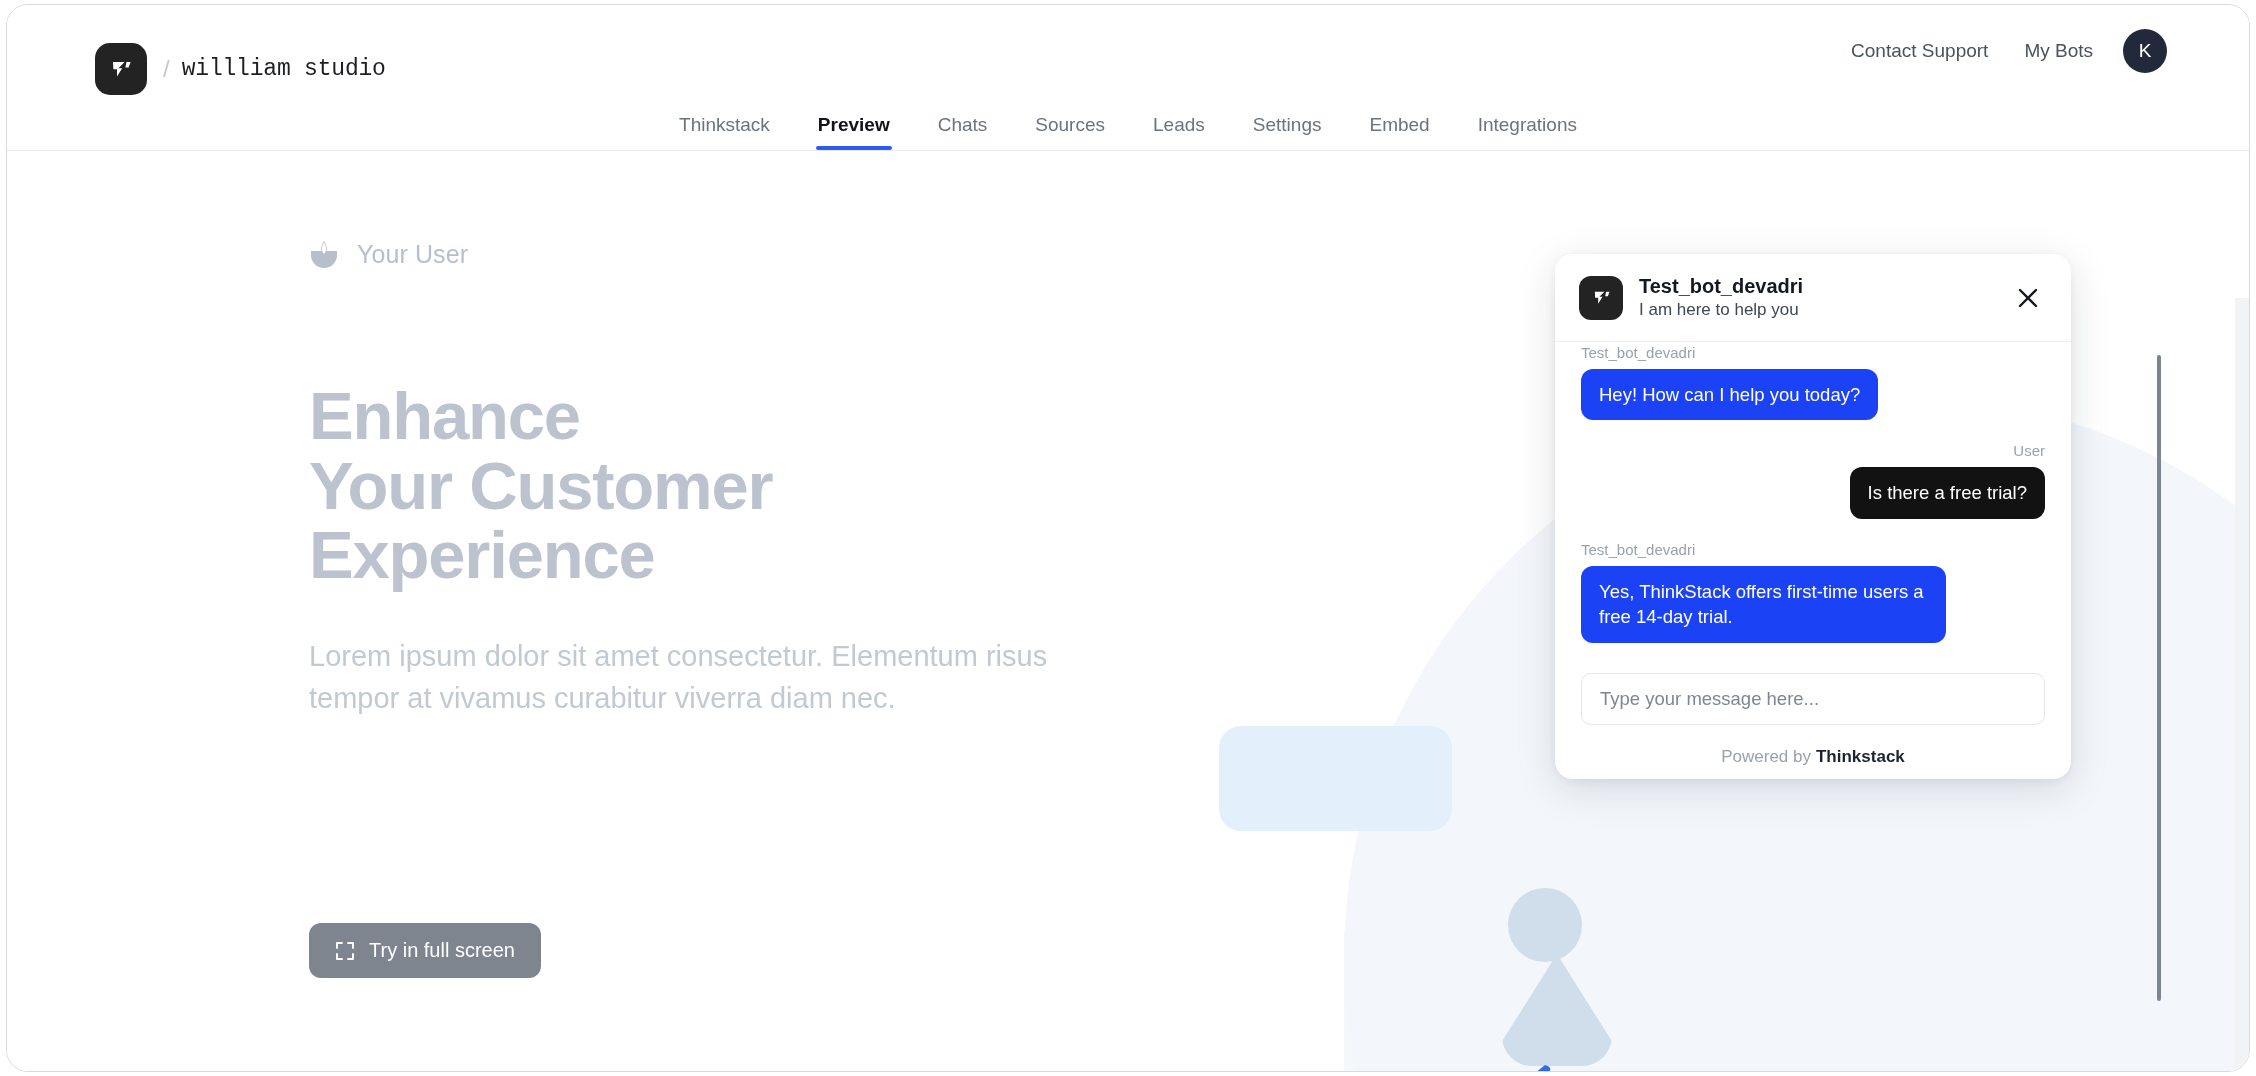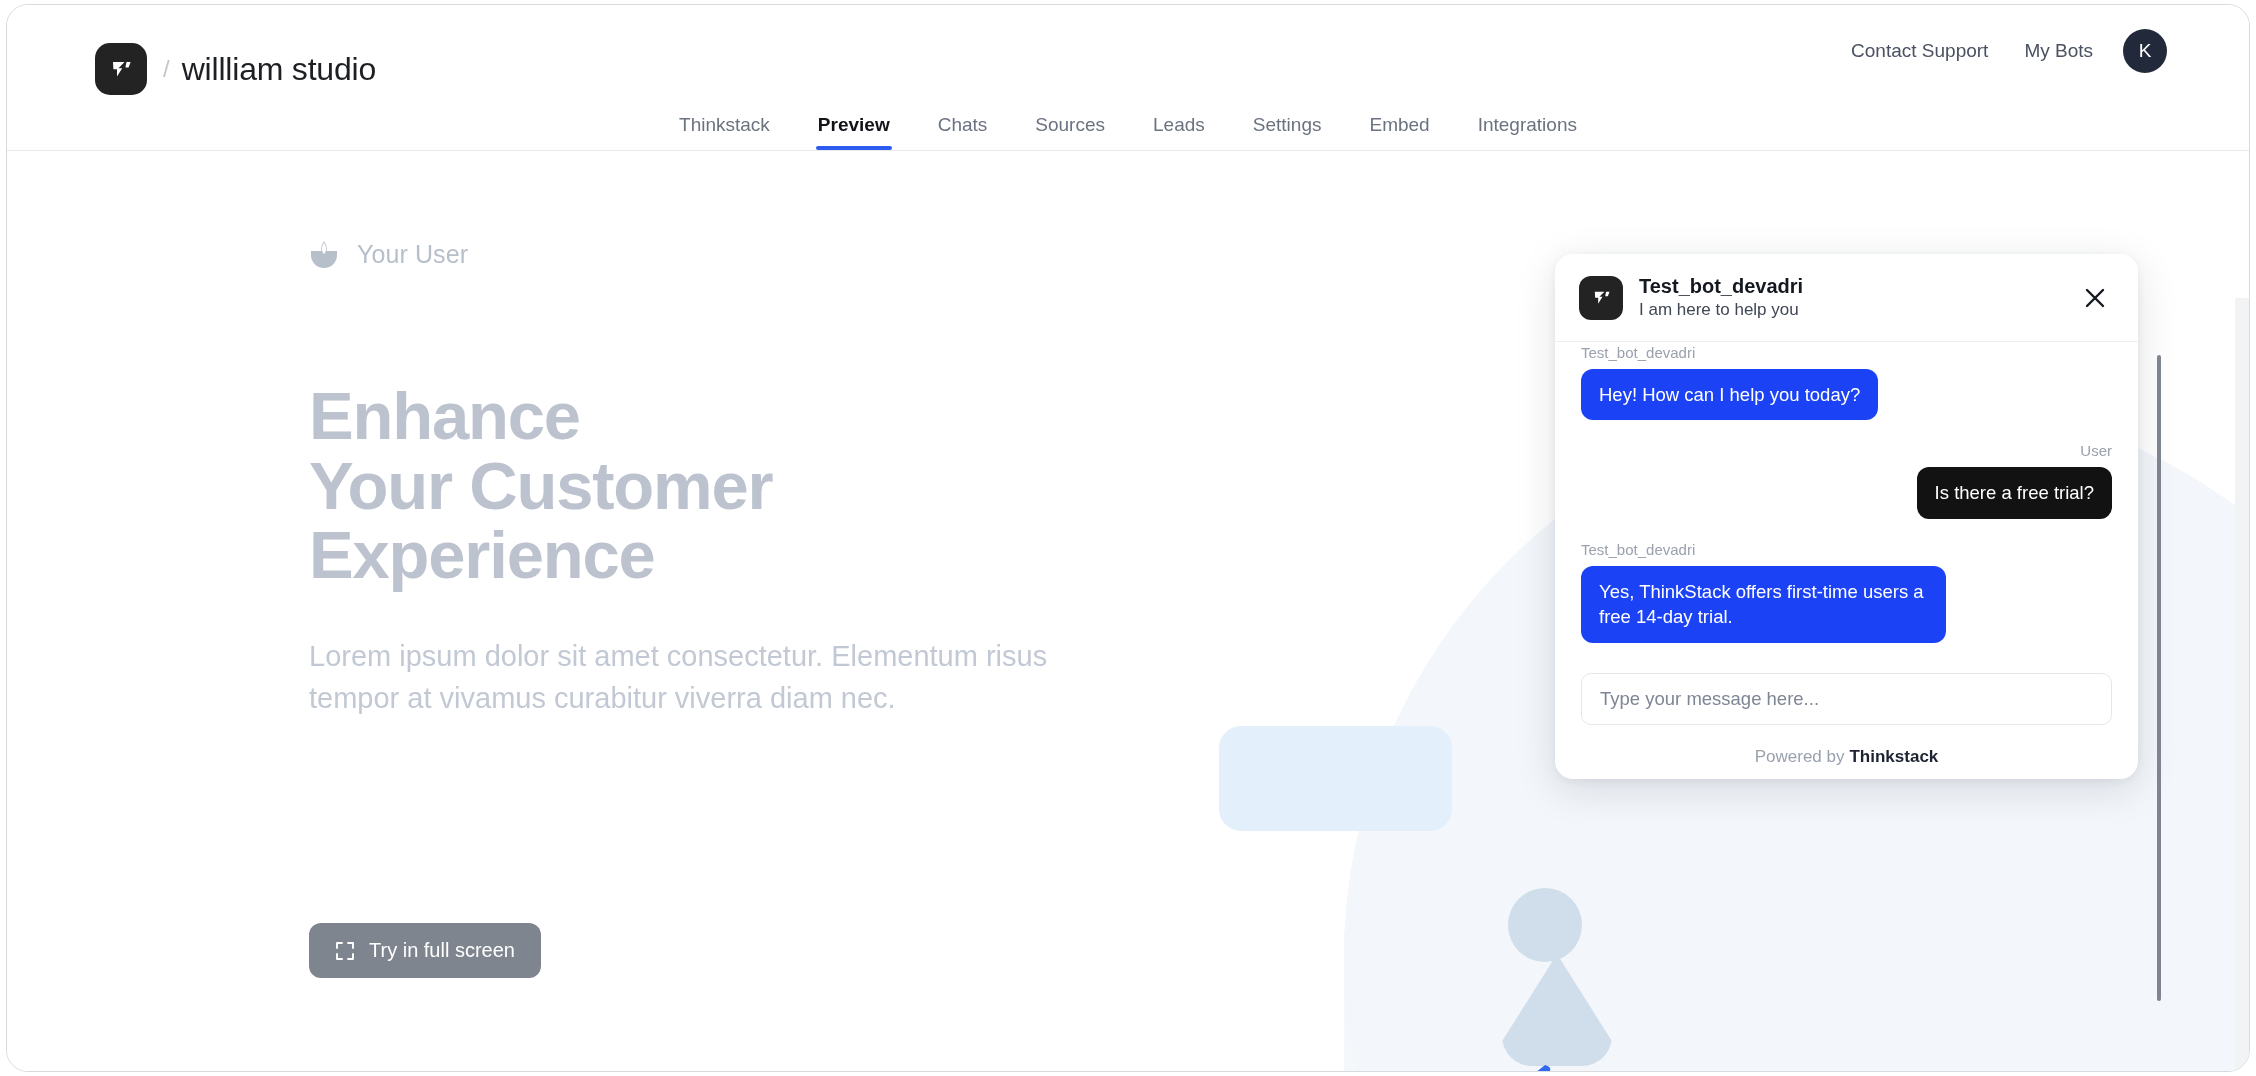--- a/index.html
+++ b/index.html
@@ -46,24 +46,25 @@
     flex: 0 0 auto;
   }
   #brand-logo svg { display: block; }
   .brand-slash {
     color: #c3c7cd;
     font-size: 24px;
     margin: 0 12px 0 16px;
     font-weight: 400;
   }
   #brand-name {
-    font-size: 32px;
+    font-size: 23px;
     color: #1d1f23;
     letter-spacing: -0.2px;
     white-space: nowrap;
+    font-family: Liberation Mono, monospace;
   }
 
   #topbar-right {
     position: absolute;
     right: 82px; top: 24px;
     display: flex; align-items: center; gap: 0; margin-left: 40px;
   }
   .top-link {
     font-size: 19px;
     color: #4a5160;
@@ -206,21 +207,21 @@
     font-size: 20px;
     cursor: pointer;
     white-space: nowrap;
   }
   #try-fullscreen-btn svg { display: block; }
 
   
   #chat-widget {
     position: absolute;
     left: 1548px; top: 103px;
-    width: 583px; height: 525px;
+    width: 516px; height: 525px;
     background: #ffffff;
     border-radius: 18px;
     box-shadow: 0 10px 40px rgba(20,30,55,0.13), 0 2px 8px rgba(20,30,55,0.06);
     display: flex; flex-direction: column;
     overflow: hidden;
   }
   #chat-header {
     flex: 0 0 auto;
     height: 88px;
     display: flex; align-items: center;

